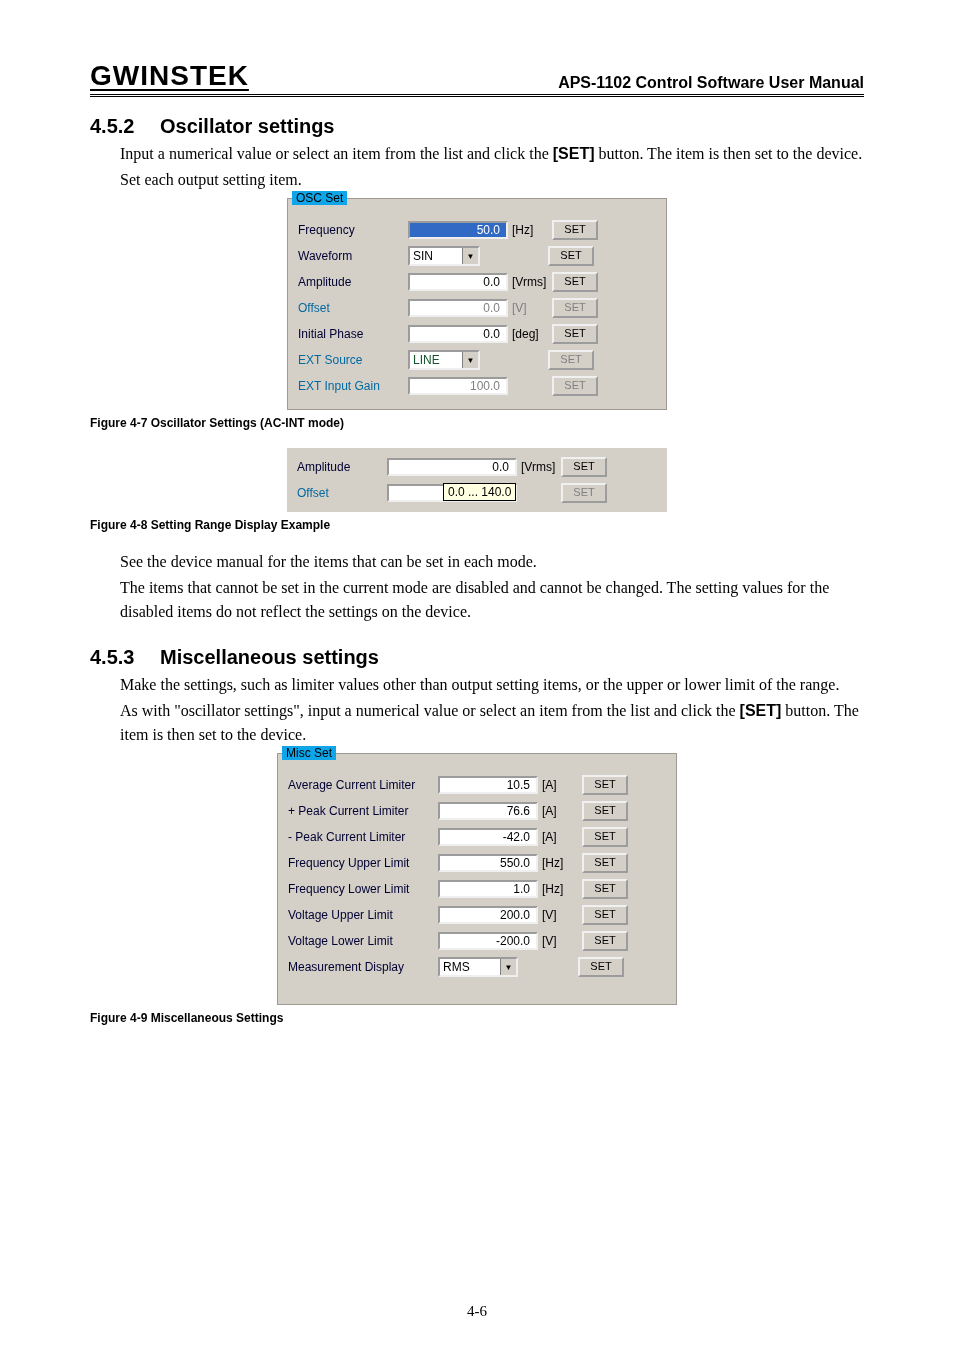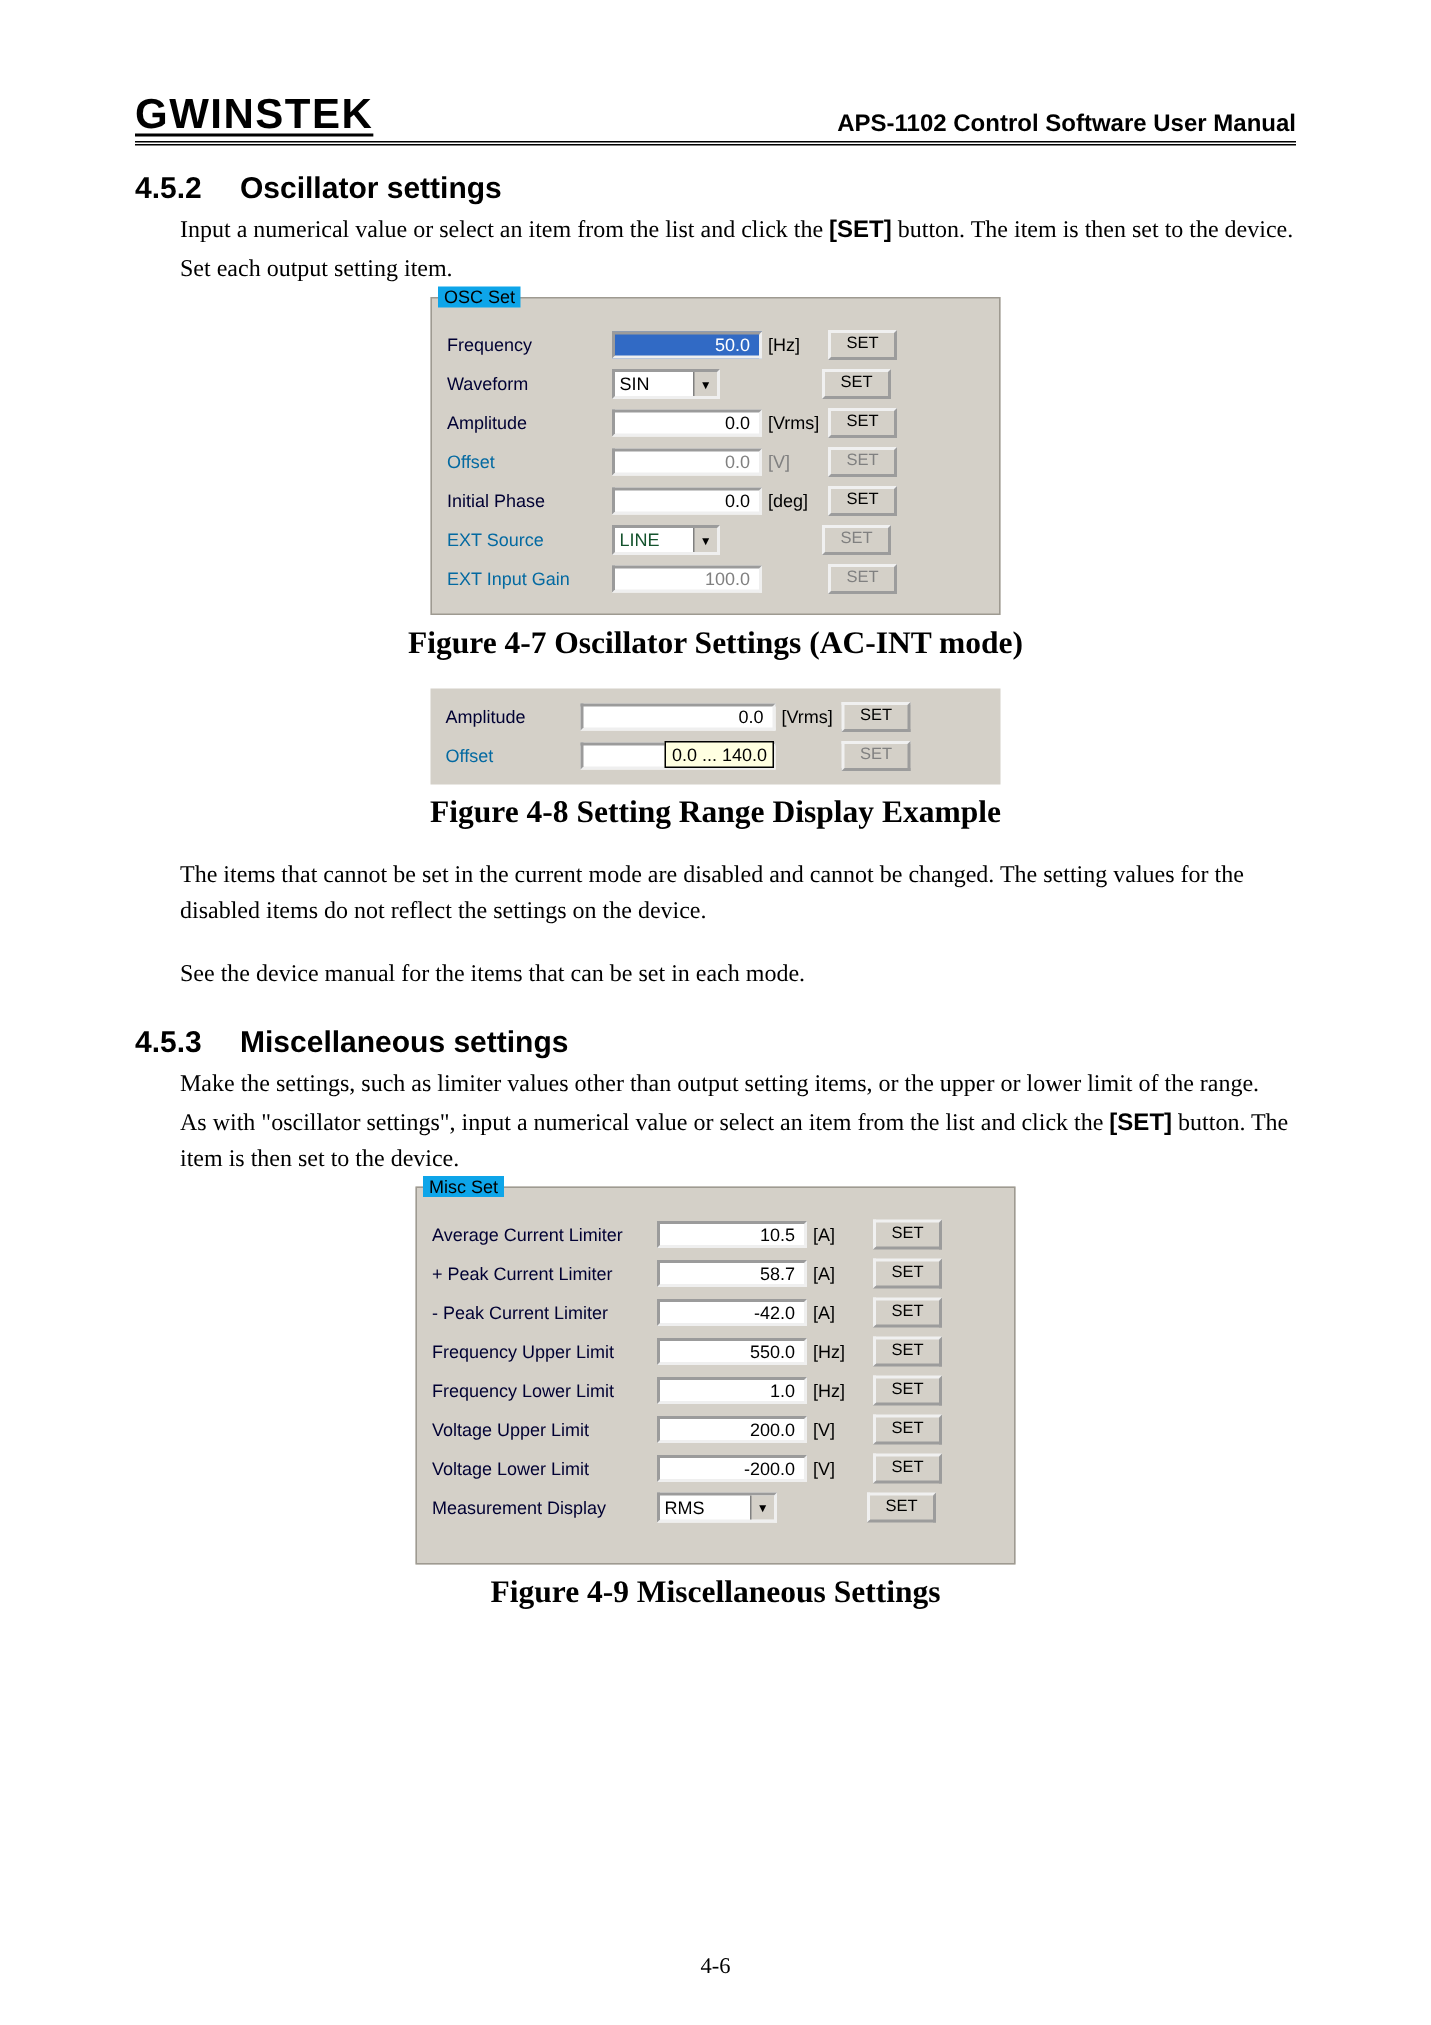--- a/index.html
+++ b/index.html
@@ -43,24 +43,24 @@
     margin: 14px 0 4px 0;
   }
   .sec-h .num { display:inline-block; width:70px; }
   .para {
     font-size: 16px;
     line-height: 1.5;
     margin: 2px 0 2px 30px;
   }
   .bold-inline { font-weight: 700; font-family: Arial, sans-serif; }
   .fig-caption {
-    text-align: center;
-    font-family: Liberation Serif, serif;
+    text-align: left;
+    font-family: Liberation Sans, sans-serif;
     font-weight: 700;
-    font-size: 21px;
+    font-size: 12px;
     margin: 6px 0 18px 0;
   }
   .page-num {
     position: absolute;
     bottom: 30px;
     left: 0; right: 0;
     text-align: center;
     font-size: 15px;
   }
 
@@ -235,22 +235,22 @@
       <div style="width:130px;position:relative">
         <div class="txtfield disabled" style="width:130px"></div>
         <div class="tooltip" style="top:-1px;left:56px;">0.0 ... 140.0</div>
       </div>
       <div class="unit"></div>
       <div class="btn disabled">SET</div>
     </div>
   </div>
   <div class="fig-caption">Figure 4-8  Setting Range Display Example</div>
 
+  <div class="para" style="margin-top:18px">See the device manual for the items that can be set in each mode.</div>
   <div class="para">The items that cannot be set in the current mode are disabled and cannot be changed. The setting values for the disabled items do not reflect the settings on the device.</div>
-  <div class="para" style="margin-top:18px">See the device manual for the items that can be set in each mode.</div>
 
   <div class="sec-h" style="margin-top:22px">
     <span class="num">4.5.3</span><span>Miscellaneous settings</span>
   </div>
   <div class="para">Make the settings, such as limiter values other than output setting items, or the upper or lower limit of the range.</div>
   <div class="para">
     <span>As with "oscillator settings", input a numerical value or select an item from the list and click the </span><span class="bold-inline">[SET]</span><span> button. The item is then set to the device.</span>
   </div>
 
   <div class="panel" style="width:400px;">
@@ -258,21 +258,21 @@
       <div class="legend">Misc Set</div>
 
       <div class="row">
         <div class="lbl" style="width:150px">Average Current Limiter</div>
         <div class="txtfield" style="width:100px">10.5</div>
         <div class="unit">[A]</div>
         <div class="btn">SET</div>
       </div>
       <div class="row">
         <div class="lbl" style="width:150px">+ Peak Current Limiter</div>
-        <div class="txtfield" style="width:100px">58.7</div>
+        <div class="txtfield" style="width:100px">76.6</div>
         <div class="unit">[A]</div>
         <div class="btn">SET</div>
       </div>
       <div class="row">
         <div class="lbl" style="width:150px">- Peak Current Limiter</div>
         <div class="txtfield" style="width:100px">-42.0</div>
         <div class="unit">[A]</div>
         <div class="btn">SET</div>
       </div>
       <div class="row">

